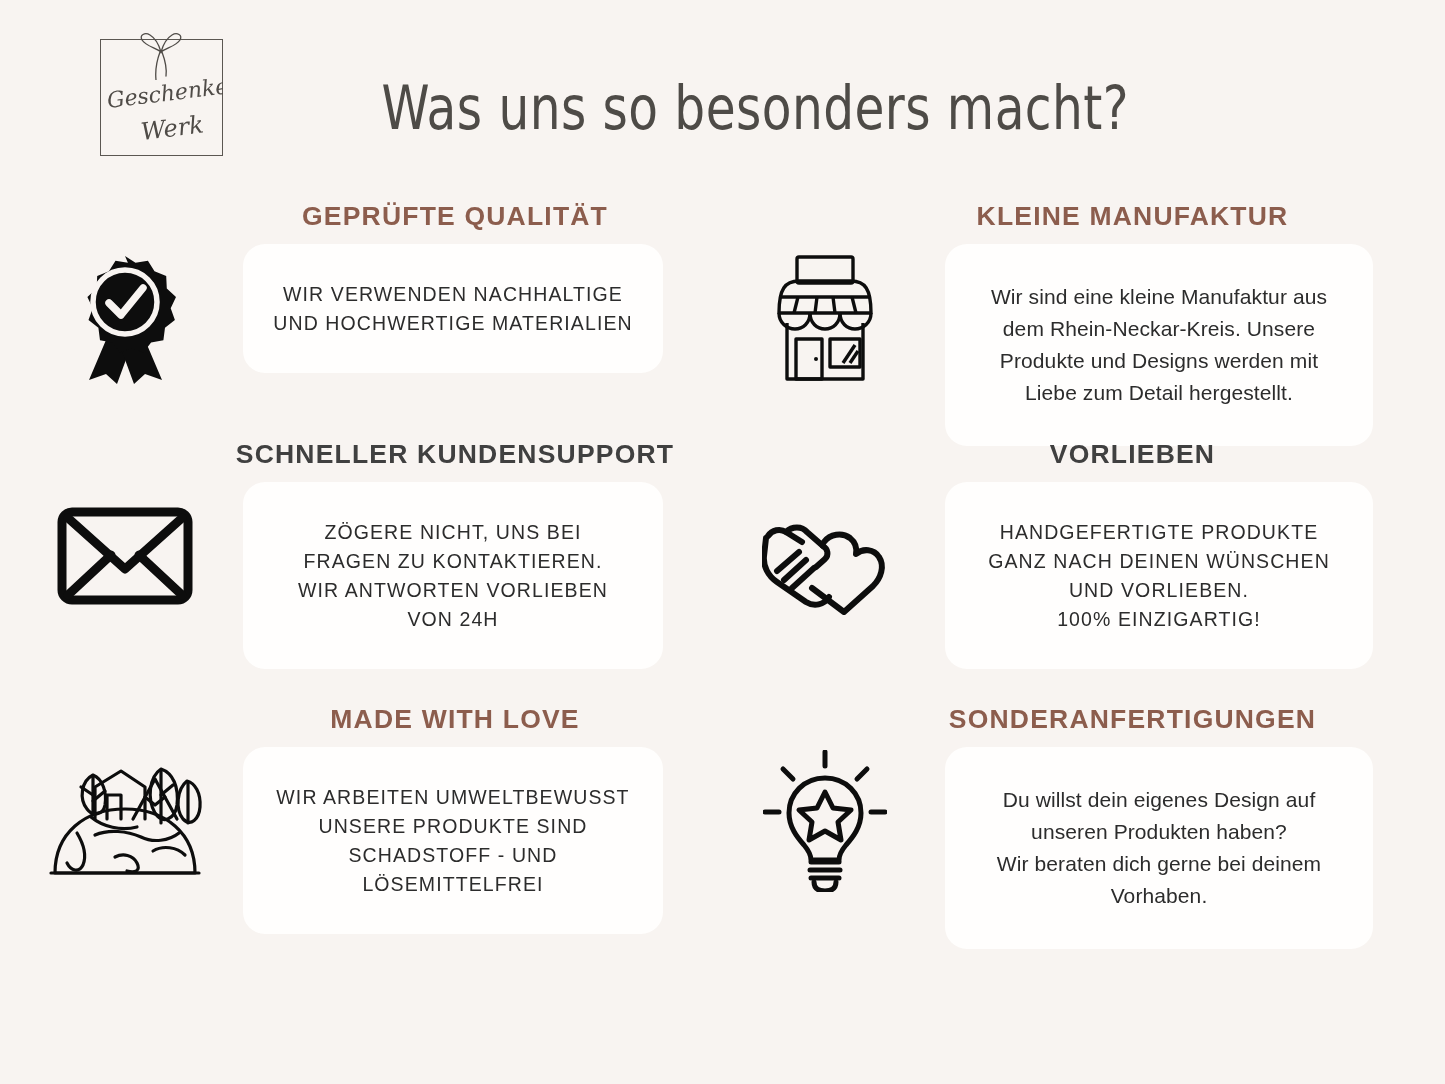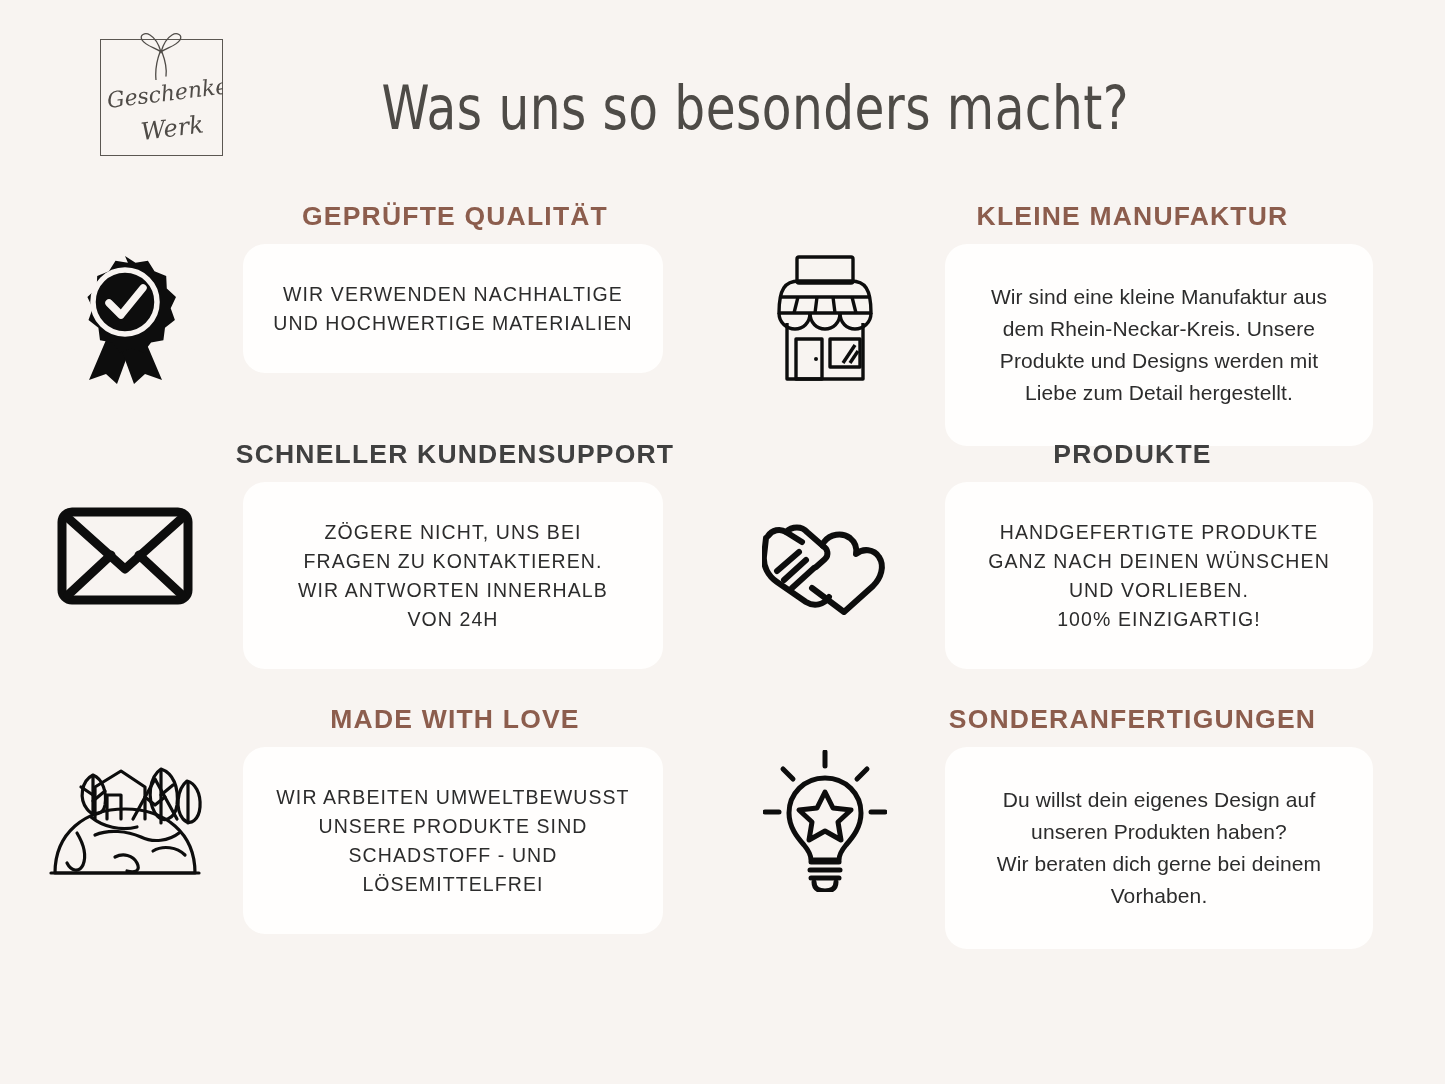--- a/index.html
+++ b/index.html
@@ -253,28 +253,28 @@
             <rect x="7" y="9" width="126" height="88" rx="10"></rect>
             <path d="M13 15 L70 66 L127 15"></path>
             <path d="M13 92 L56 52"></path>
             <path d="M127 92 L84 52"></path>
           </g>
         </svg>
       </div>
       <div class="card">
         <p class="card-text upper">ZÖGERE NICHT, UNS BEI
 FRAGEN ZU KONTAKTIEREN.
-WIR ANTWORTEN INNERHALB
+WIR ANTWORTEN VORLIEBEN
 VON 24H</p>
       </div>
     </div>
   </section>
 
   <section class="feature col-right row-2">
-    <h2 class="feature-title tone-light title-offset-right">PRODUKTE</h2>
+    <h2 class="feature-title tone-light title-offset-right">VORLIEBEN</h2>
     <div class="feature-body">
       <div class="icon-wrap">
         <svg class="icon-svg" width="126" height="120" viewBox="0 0 126 120">
           <g fill="none" stroke="#0d0d0d" stroke-width="6" stroke-linejoin="round" stroke-linecap="round">
             <path d="M62 46 C 68 38, 80 36, 88 42 C 93 46, 95 52, 94 58
                      C 101 52, 112 53, 117 61 C 123 70, 119 82, 111 90
                      L82 116 L50 92"></path>
             <path d="M6 40 C 10 34, 18 32, 24 36 L40 46"></path>
             <path d="M24 36 C 30 30, 40 30, 45 36 L61 50"></path>
             <path d="M4 42 L2 60 C 1 70, 6 80, 15 86 L44 106

